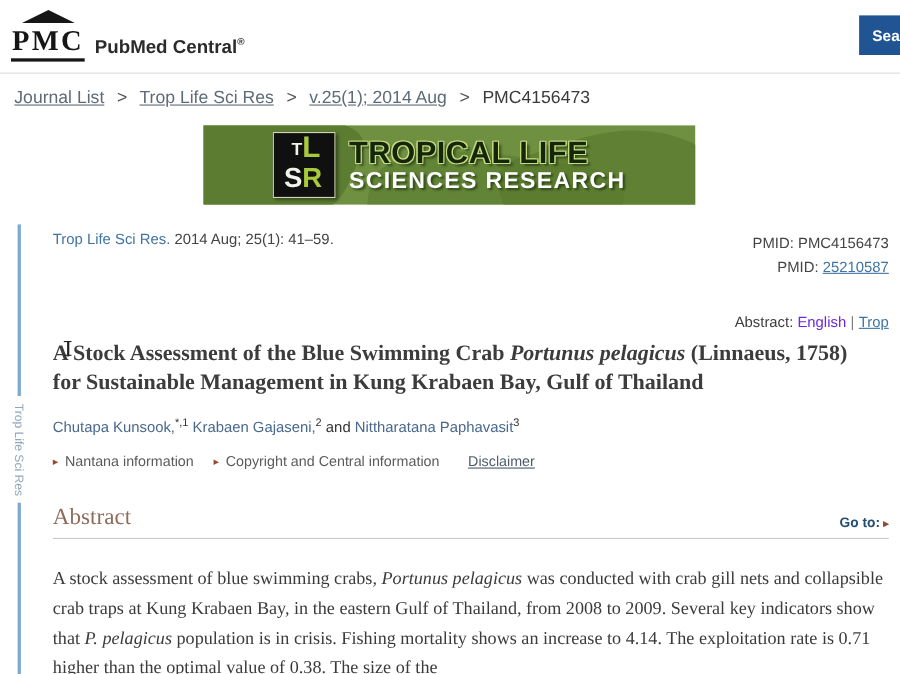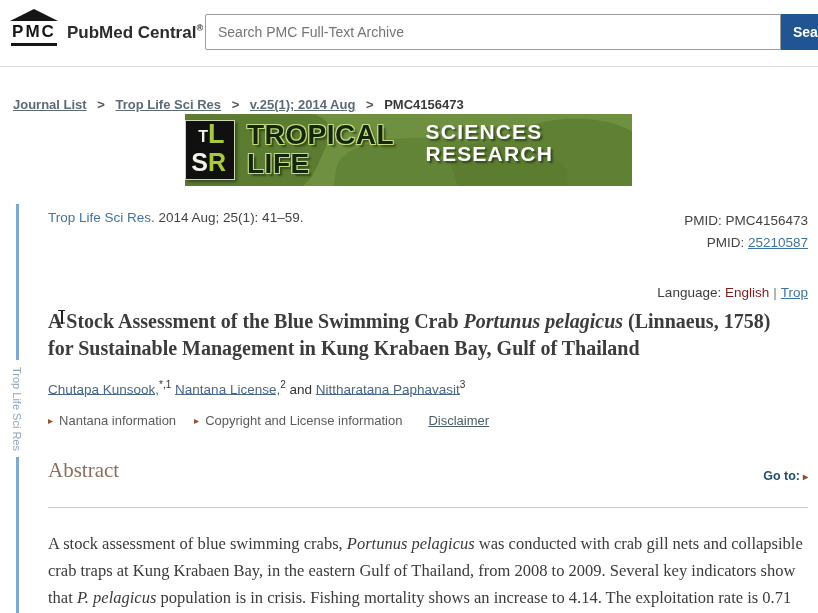--- a/index.html
+++ b/index.html
@@ -6,35 +6,35 @@
   html,body { width:818px; height:613px; overflow:hidden; background:#ffffff;
               font-family:"Liberation Sans", sans-serif; }
 
   
   .header { position:absolute; left:0; top:0; width:818px; height:67px;
             background:#fff; border-bottom:1px solid #dcdcdc; }
   .logo { position:absolute; left:10px; top:9px; display:flex; align-items:flex-end; gap:9px; cursor:pointer; }
   .pmc-col { display:flex; flex-direction:column; align-items:center; }
   .pmc-roof { width:0; height:0; border-style:solid; border-color:transparent;
               border-width:0 24px 12px 24px; border-bottom-color:#161616; margin-bottom:2px; }
-  .pmc-acronym { font-size:17px; font-weight:bold; letter-spacing:2px; color:#161616;
-                 border-bottom:3px solid #161616; padding:0 1px 1px; line-height:1.1; }
+  .pmc-acronym { font-size:26px; font-weight:bold; letter-spacing:2px; color:#161616;
+                 border-bottom:3px solid #161616; padding:0 1px 1px; line-height:1.1;font-family:Liberation Serif, serif; }
   .logo-name { font-size:17px; font-weight:bold; color:#2b2b2b; padding-bottom:3px; }
   .logo-name sup { font-size:9px; }
 
   .search-input { position:absolute; left:205px; top:14px; width:576px; height:36px;
                   border:1px solid #9b9b9b; border-radius:2px 0 0 2px; padding:0 12px;
                   font-size:14px; color:#333; outline:none; }
   .search-input::placeholder { color:#757575; }
   .search-btn { position:absolute; left:781px; top:14px; width:86px; height:36px;
                 background:#205493; color:#fff; font-weight:bold; font-size:14px;
                 border:none; text-align:left; padding-left:12px; cursor:pointer; }
 
   
-  .breadcrumb { position:absolute; left:13px; top:97px; font-size:13px; color:#4d4d4d;font-weight:bold; }
+  .breadcrumb { position:absolute; left:13px; top:81px; font-size:16px; color:#4d4d4d; }
   .crumb-link { color:#5e6b77; text-decoration:underline; cursor:pointer; }
   .crumb-sep { color:#555; margin:0 7px; }
   .crumb-current { color:#3a3a3a; }
 
   
   .banner { position:absolute; left:185px; top:114px; width:447px; height:72px;
             background:#6e9040; overflow:hidden; display:flex; align-items:center;
             justify-content:center; gap:12px; cursor:pointer; }
   .leaf { position:absolute; }
   .leaf1 { left:-36px; top:-30px; width:170px; height:120px; background:#5b7c31;
@@ -44,21 +44,21 @@
   .leaf3 { left:150px; top:26px; width:230px; height:90px; background:#597a2e;
            border-radius:50% 20% 55% 25%; transform:rotate(8deg); opacity:.55; }
   .tlsr-box { position:relative; width:57px; height:60px; background:#101010;
               border:1px solid #cfd8b0; box-shadow:2px 2px 3px rgba(0,0,0,.4);
               display:grid; grid-template-columns:22px 26px; grid-template-rows:26px 30px;
               align-items:center; justify-content:center; font-weight:bold; }
   .tlsr-t { color:#f2f2ea; font-size:16px; text-align:right; padding-top:6px; }
   .tlsr-l { color:#a9c93d; font-size:27px; line-height:1; }
   .tlsr-s { color:#f2f2ea; font-size:25px; line-height:1; text-align:right; }
   .tlsr-r { color:#a9c93d; font-size:25px; line-height:1; }
-  .banner-text { position:relative; display:flex; line-height:1.02; }
+  .banner-text { position:relative; display:flex; flex-direction:column; line-height:1.02; }
   .banner-line1 { font-size:28px; font-weight:bold; letter-spacing:.5px; color:#15270a;
                   text-shadow:-1px -1px 0 #c6dd80, 1px -1px 0 #c6dd80, -1px 1px 0 #c6dd80,
                               1px 1px 0 #c6dd80, 3px 3px 2px rgba(10,25,0,.45); }
   .banner-line2 { font-size:21px; font-weight:bold; letter-spacing:1.2px; color:#ffffff;
                   text-shadow:2px 2px 2px rgba(10,25,0,.55); }
 
   
   .rail { position:absolute; left:9px; top:204px; bottom:0; width:16px;
           display:flex; flex-direction:column; align-items:center; }
   .rail-line { width:3px; background:#7fa9cf; flex:1; }
@@ -66,63 +66,62 @@
                white-space:nowrap; }
 
   
   .content { position:absolute; left:48px; top:210px; width:760px; }
   .cite-row { display:flex; justify-content:space-between; align-items:flex-start; }
   .cite-left { font-size:13.5px; color:#444; }
   .journal-link { color:#3f74a3; cursor:pointer; }
   .ids { text-align:right; font-size:13.5px; color:#444; line-height:1.65; }
   .pmid-link { color:#3f74a3; text-decoration:underline; cursor:pointer; }
   .language-row { text-align:right; font-size:13.5px; color:#3d3d3d; margin-top:30px; }
-  .lang-current { color:#7f1d1d; }
+  .lang-current { color:#6d28d9; }
   .lang-div { color:#7c7c7c; margin:0 4px; }
   .lang-alt { color:#3f74a3; text-decoration:underline; cursor:pointer; }
 
   .article-title { margin-top:8px; font-family:"Liberation Serif", serif; font-weight:600;
                    font-size:20px; line-height:1.38; color:#3c3c3c; width:745px; position:relative; }
   .article-title .it { font-style:italic; }
   .ibeam { position:absolute; left:9px; top:2px; width:9px; height:14px; pointer-events:none; }
   .ibeam::before { content:""; position:absolute; left:4px; top:0; width:1.5px; height:14px; background:#222; }
   .ibeam::after { content:""; position:absolute; left:1px; top:0; width:7px; height:1.5px; background:#222;
                   box-shadow:0 12.5px 0 #222; }
 
   .authors { margin-top:16px; font-size:13.5px; color:#333; }
-  .author-link { color:#49688c; text-decoration:underline; cursor:pointer; }
+  .author-link { color:#49688c; cursor:pointer; }
   .authors sup { font-size:10px; color:#333; }
 
   .meta-row { margin-top:17px; font-size:13px; color:#5b5b5b; display:flex; align-items:center; }
   .meta-arrow { color:#9c4a2f; font-size:10px; margin-right:6px; cursor:pointer; }
   .meta-toggle { cursor:pointer; margin-right:18px; }
   .disclaimer-link { color:#4c5c6b; text-decoration:underline; cursor:pointer; margin-left:8px; }
 
   .abstract-head-row { margin-top:30px; display:flex; justify-content:space-between;
-                       align-items:flex-end; border-bottom:1px solid #c9c9c9; padding-bottom:24px; }
+                       align-items:flex-end; border-bottom:1px solid #c9c9c9; padding-bottom:7px; }
   .abstract-heading { font-family:"Liberation Serif", serif; font-size:21px; color:#8d6e5c; }
   .goto { font-size:12.5px; font-weight:bold; color:#234e70; cursor:pointer; }
   .goto-arrow { color:#8f4a2e; font-size:10px; margin-left:3px; }
 
   .abstract-text { margin-top:22px; font-family:"Liberation Serif", serif; font-size:16.5px;
                    line-height:27px; color:#3b3b3b; width:758px; }
   .abstract-text .it { font-style:italic; }
 </style>
 </head>
 <body>
 
 <div class="header">
   <div class="logo">
     <div class="pmc-col">
       <div class="pmc-roof"></div>
       <div class="pmc-acronym">PMC</div>
     </div>
     <div class="logo-name"><span>PubMed Central</span><sup>®</sup></div>
   </div>
-  <input class="search-input" type="text" placeholder="Search PMC Full-Text Archive" style="">
   <button class="search-btn">Search</button>
 </div>
 
 <div class="breadcrumb">
   <span class="crumb-link">Journal List</span>
   <span class="crumb-sep">&gt;</span>
   <span class="crumb-link">Trop Life Sci Res</span>
   <span class="crumb-sep">&gt;</span>
   <span class="crumb-link">v.25(1); 2014 Aug</span>
   <span class="crumb-sep">&gt;</span>
@@ -157,38 +156,38 @@
     <div class="cite-left">
       <span class="journal-link">Trop Life Sci Res.</span><span> 2014 Aug; 25(1): 41–59.</span>
     </div>
     <div class="ids">
       <div><span>PMID: </span><span>PMC4156473</span></div>
       <div><span>PMID: </span><span class="pmid-link">25210587</span></div>
     </div>
   </div>
 
   <div class="language-row">
-    <span>Language: </span><span class="lang-current">English</span><span class="lang-div lang-current">|</span><span class="lang-alt">Trop</span>
+    <span>Abstract: </span><span class="lang-current">English</span><span class="lang-div lang-current">|</span><span class="lang-alt">Trop</span>
   </div>
 
   <h1 class="article-title">
     <span class="ibeam"></span>
     <span>A Stock Assessment of the Blue Swimming Crab </span><span class="it">Portunus pelagicus</span><span> (Linnaeus, 1758) for Sustainable Management in Kung Krabaen Bay, Gulf of Thailand</span>
   </h1>
 
   <div class="authors">
     <span class="author-link">Chutapa Kunsook,</span><sup>*,1</sup>
-    <span class="author-link">Nantana License,</span><sup>2</sup><span> and </span><span class="author-link">Nittharatana Paphavasit</span><sup>3</sup>
+    <span class="author-link">Krabaen Gajaseni,</span><sup>2</sup><span> and </span><span class="author-link">Nittharatana Paphavasit</span><sup>3</sup>
   </div>
 
   <div class="meta-row">
     <span class="meta-arrow">▸</span>
     <span class="meta-toggle">Nantana information</span>
     <span class="meta-arrow">▸</span>
-    <span class="meta-toggle">Copyright and License information</span>
+    <span class="meta-toggle">Copyright and Central information</span>
     <span class="disclaimer-link">Disclaimer</span>
   </div>
 
   <div class="abstract-head-row">
     <span class="abstract-heading">Abstract</span>
     <span class="goto"><span>Go to:</span><span class="goto-arrow">▸</span></span>
   </div>
 
   <p class="abstract-text">
     <span>A stock assessment of blue swimming crabs, </span><span class="it">Portunus pelagicus</span><span> was conducted with crab gill nets and collapsible crab traps at Kung Krabaen Bay, in the eastern Gulf of Thailand, from 2008 to 2009. Several key indicators show that </span><span class="it">P. pelagicus</span><span> population is in crisis. Fishing mortality shows an increase to 4.14. The exploitation rate is 0.71 higher than the optimal value of 0.38. The size of the</span>

